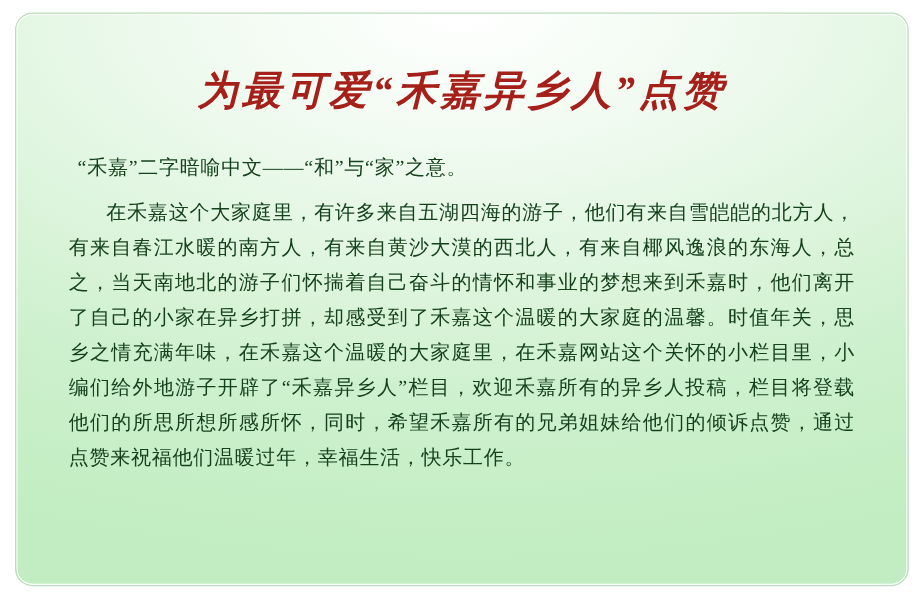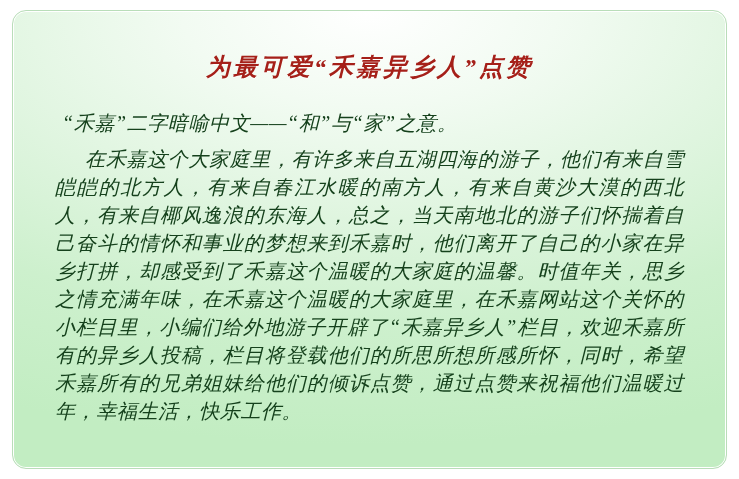--- a/index.html
+++ b/index.html
@@ -40,33 +40,32 @@
     position: absolute;
     inset: 0;
     padding: 26px 34px 18px 34px;
     box-sizing: border-box;
   }
 
   #doc-title {
     text-align: center;
     color: #a52019;
     font-family: "Liberation Serif", serif;
-    font-size: 24px;
+    font-size: 32px;
     font-weight: bold;
     letter-spacing: 3px;
     margin: 14px 0 26px 0;
     font-style: italic;
     text-shadow: 0 1px 0 rgba(255,255,255,0.7);
   }
 
   .para {
     color: #15411c;
-    font-size: 20px;
+    font-size: 16px;
     line-height: 28px;
-    font-style: italic;
     letter-spacing: 0.6px;
     margin: 0 0 4px 0;
     text-align: justify;
     text-justify: inter-ideograph;
   }
 
   .indent-2 {
     text-indent: 30px;
   }
   .indent-1 {

